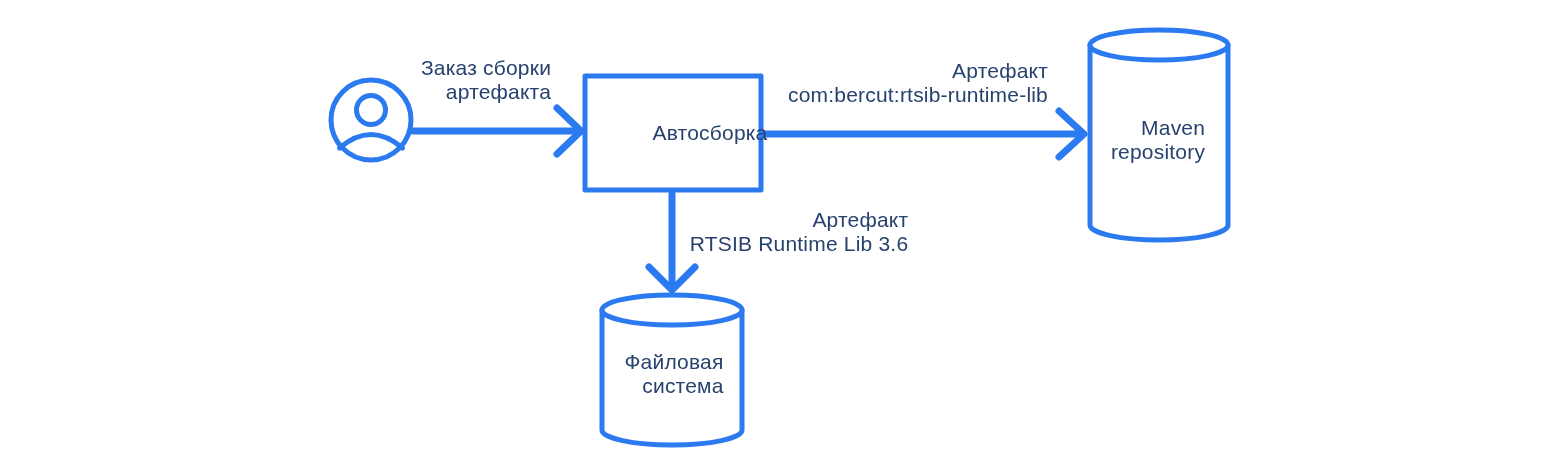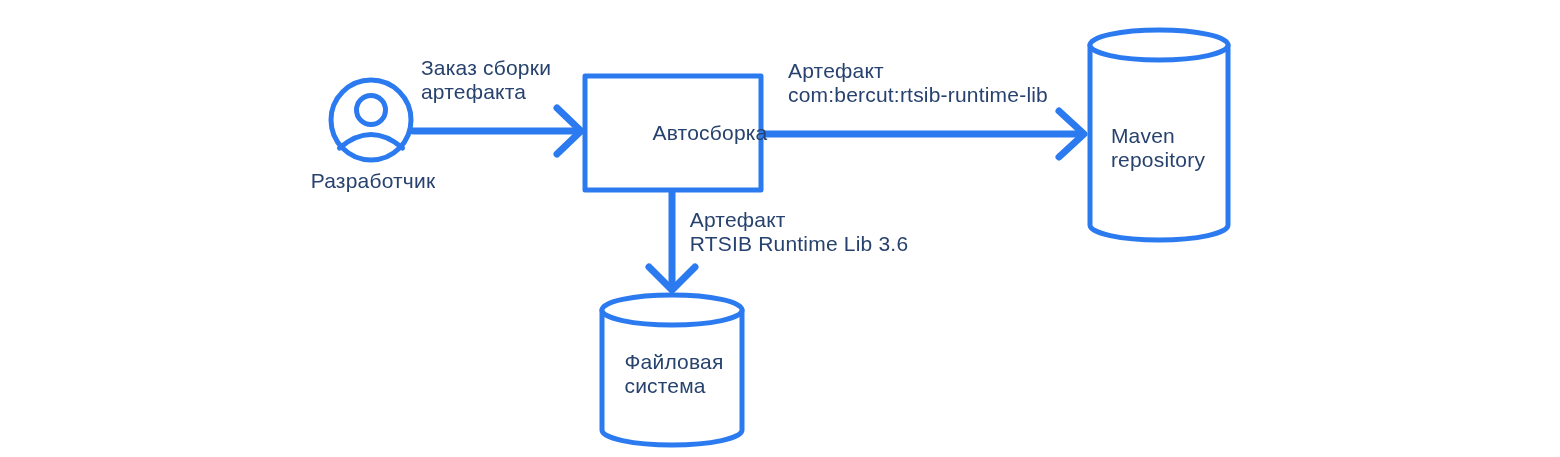--- a/index.html
+++ b/index.html
@@ -35,21 +35,21 @@
     stroke-width: 7;
     stroke-linecap: round;
     stroke-linejoin: round;
   }
   .fillwhite {
     fill: #ffffff;
   }
   .lbl {
     position: absolute;
     transform: translate(-50%, -50%);
-    text-align: left;
+    text-align: right;
     white-space: pre-line;
     color: var(--navy, #27426e);
     font-size: 21px;
     line-height: 24px;
     font-weight: 500;
     letter-spacing: 0.2px;
   }
 </style>
 </head>
 <body>
@@ -88,25 +88,24 @@
       <polyline class="edge" points="649,267 672,290 695,267"></polyline>
     </g>
 
     <g>
       <path class="stroke fillwhite" d="M 602 310 V 430 A 70 15 0 0 0 742 430 V 310"></path>
       <ellipse class="stroke fillwhite" cx="672" cy="310" rx="70" ry="15"></ellipse>
     </g>
 
   </svg>
 
-  <div class="lbl" style="left:373px; top:181px;">Разработчик</div>
 
   <div class="lbl" style="left:710px; top:133px;">Автосборка</div>
 
-  <div class="lbl" style="left:1158px; top:148px;">Maven
+  <div class="lbl" style="left:1158px; top:140px;">Maven
 repository</div>
 
   <div class="lbl" style="left:656px; top:374px;margin-left:18px;">Файловая
 система</div>
 
   <div class="lbl" style="left:486px; top:80px;">Заказ сборки
 артефакта</div>
 
   <div class="lbl" style="left:918px; top:83px;">Артефакт
 com:bercut:rtsib-runtime-lib</div>

